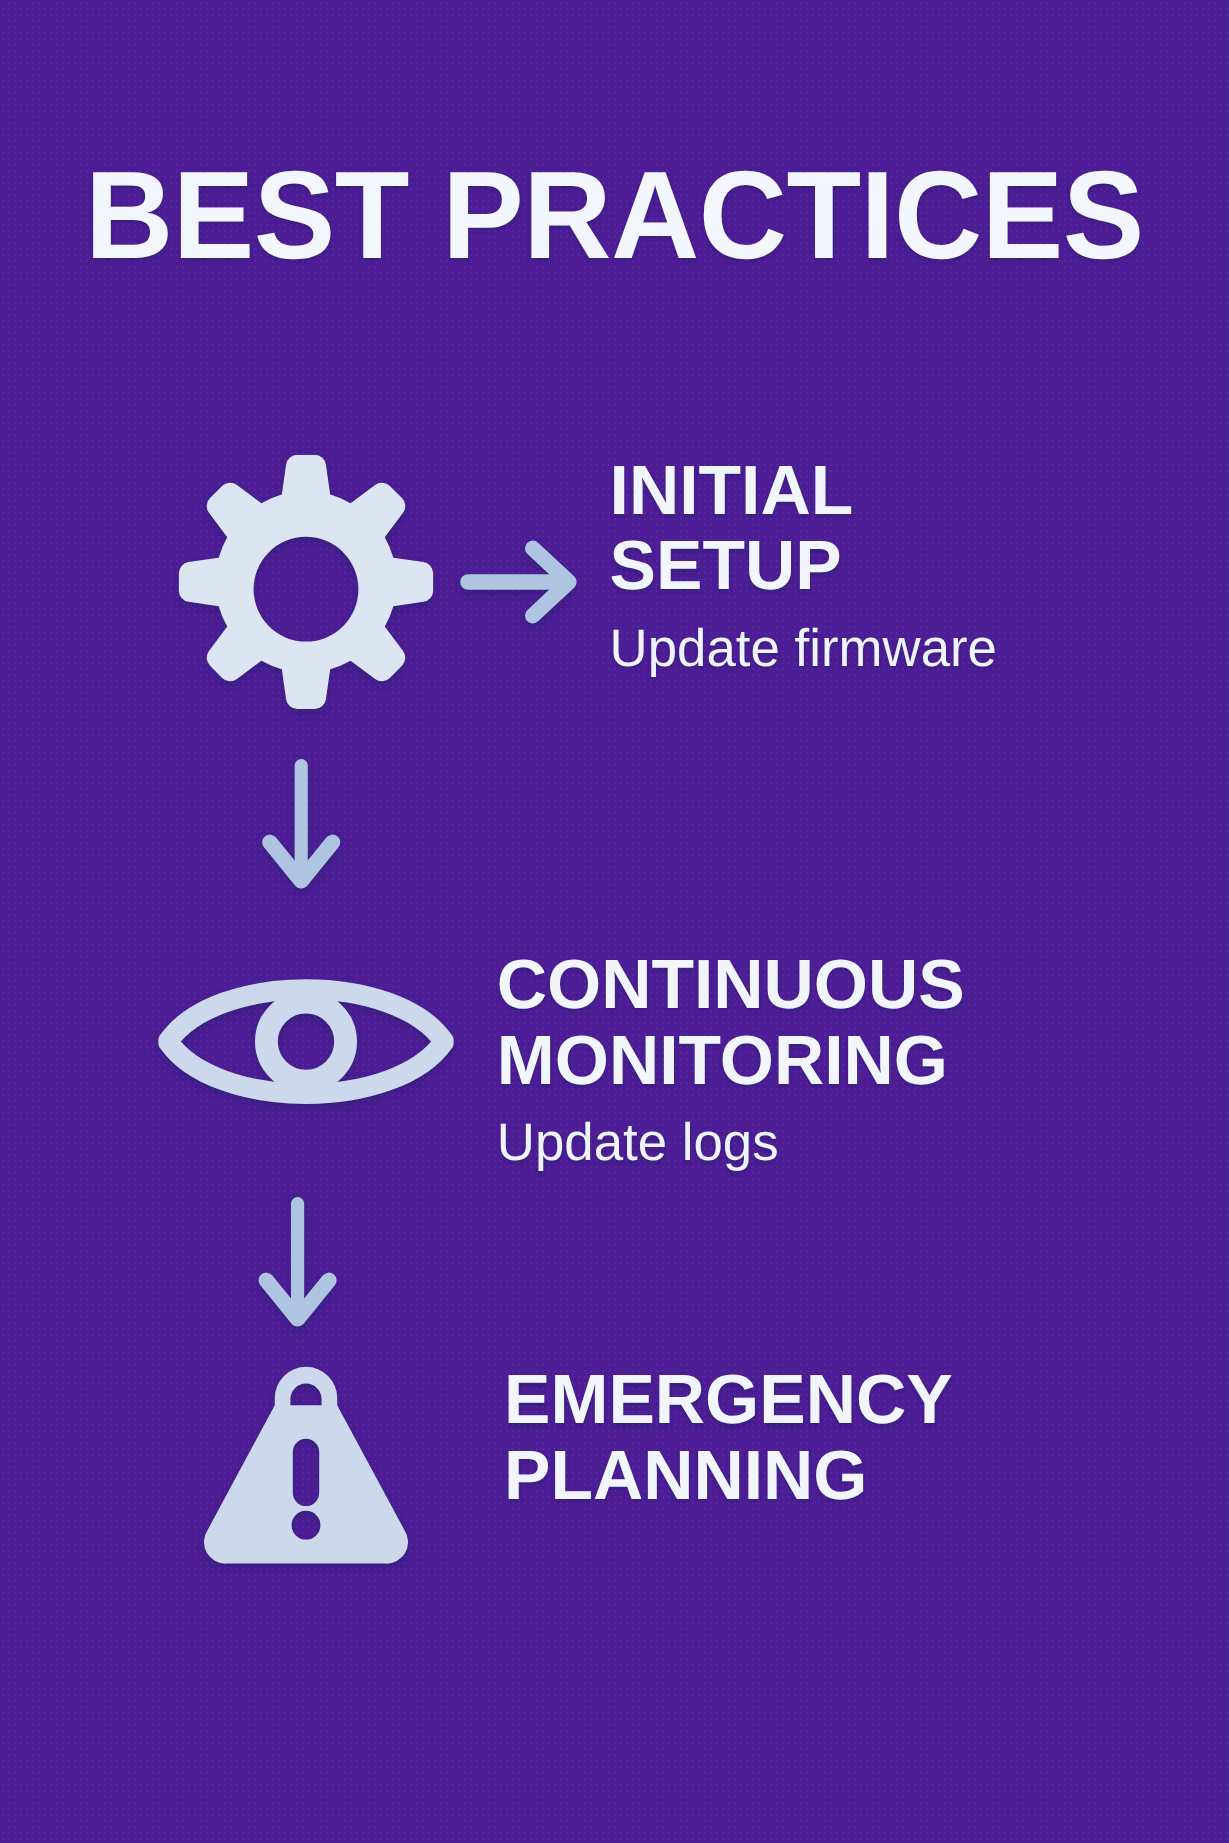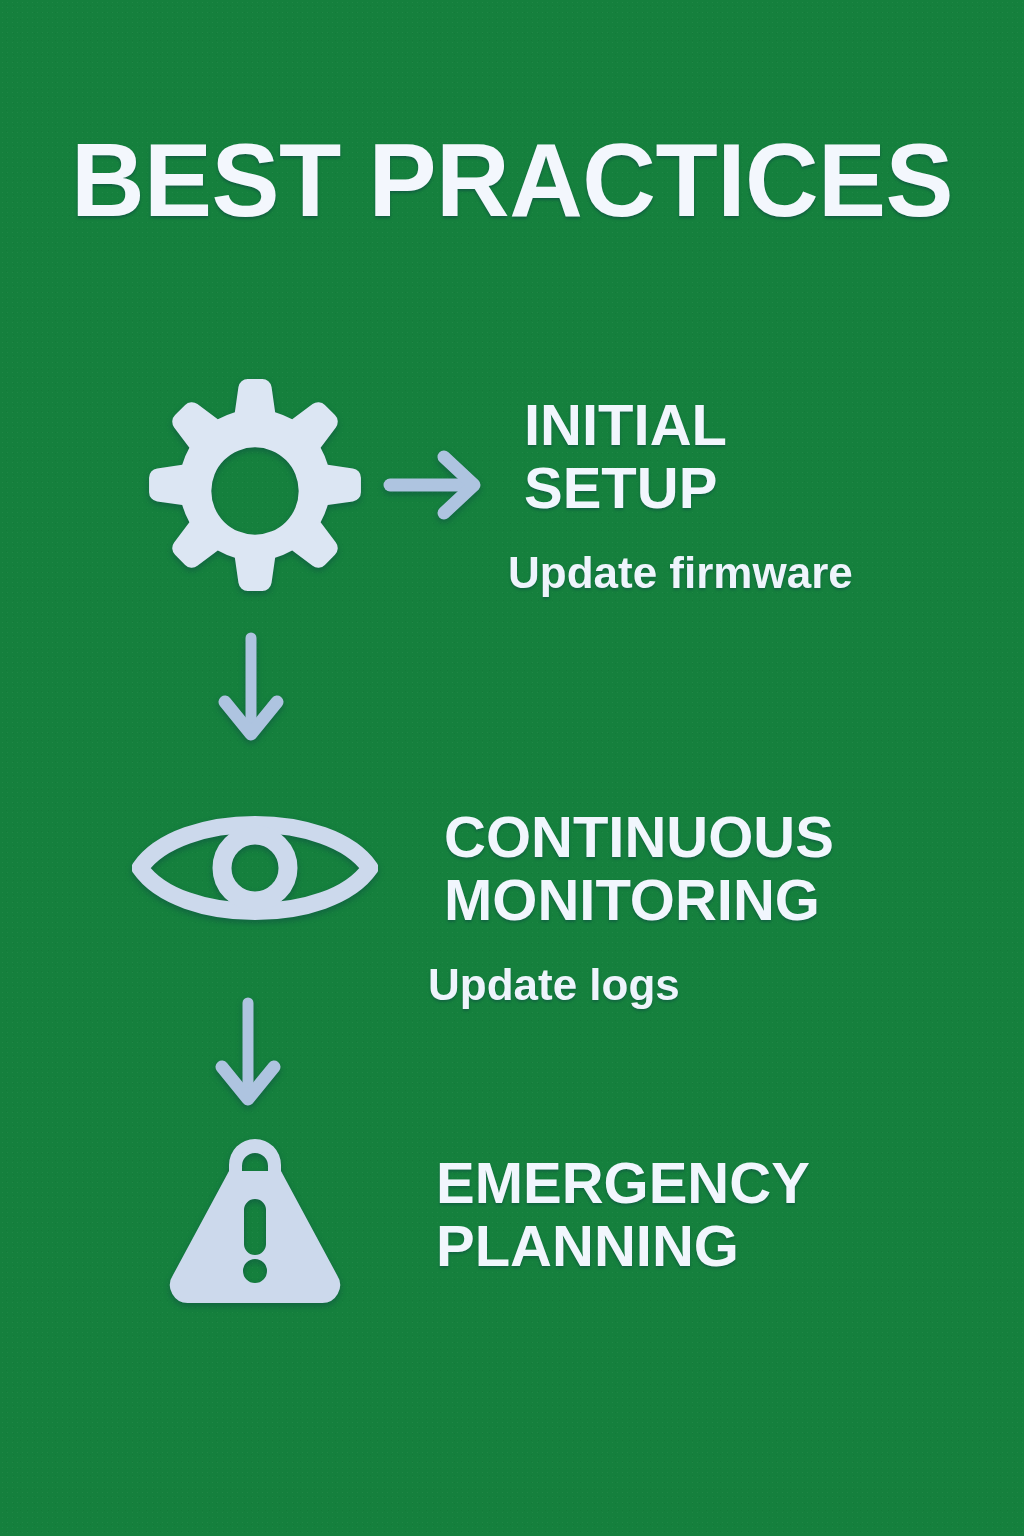--- a/index.html
+++ b/index.html
@@ -12,21 +12,21 @@
     height: 1536px;
     overflow: hidden;
     font-family: "Liberation Sans", sans-serif;
     background: #1c4f9c;
   }
 
   #poster {
     position: relative;
     width: 1024px;
     height: 1536px;
-    background-color: #15803d;
+    background-color: #4c1d95;
     overflow: hidden;
   }
 
   
   #noise {
     position: absolute;
     inset: 0;
     pointer-events: none;
     opacity: 0.055;
     background-image:
@@ -75,36 +75,36 @@
     justify-content: center;
   }
   #row-2 .icon-slot { height: 140px; top: 8px; }
   #row-3 .icon-slot { height: 170px; top: 0; }
 
   .text-slot {
     position: absolute;
     top: 0;
   }
   #row-1 .text-slot { left: 508px; }
-  #row-2 .text-slot { left: 428px; }
+  #row-2 .text-slot { left: 414px; }
   #row-3 .text-slot { left: 420px; }
 
   .heading {
     font-size: 58px;
     font-weight: bold;
     line-height: 1.08;
     color: #f1f6fd;
     letter-spacing: 0px;
     text-shadow: 0 2px 3px rgba(8,32,72,0.30);
-    margin: 16px;
+    margin: 0;
     white-space: pre-line;
   }
   .subtitle {
     font-size: 44px;
-    font-weight: bold;
+    font-weight: normal;
     line-height: 1.1;
     color: #eef4fc;
     text-shadow: 0 2px 3px rgba(8,32,72,0.28);
     margin: 0;
     padding-top: 14px;
     white-space: nowrap;
   }
 
   
   .connector {

